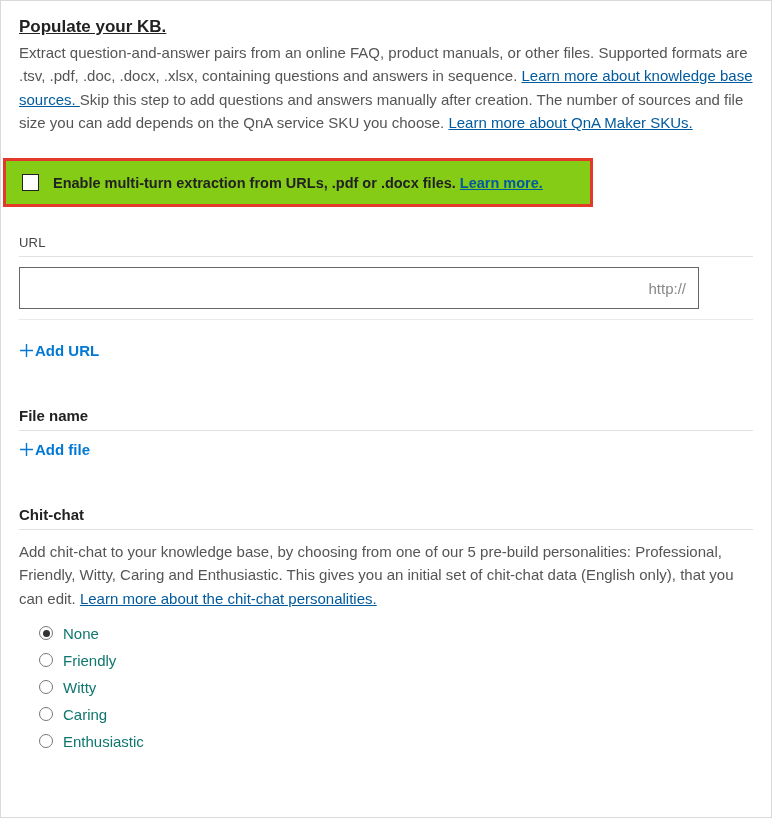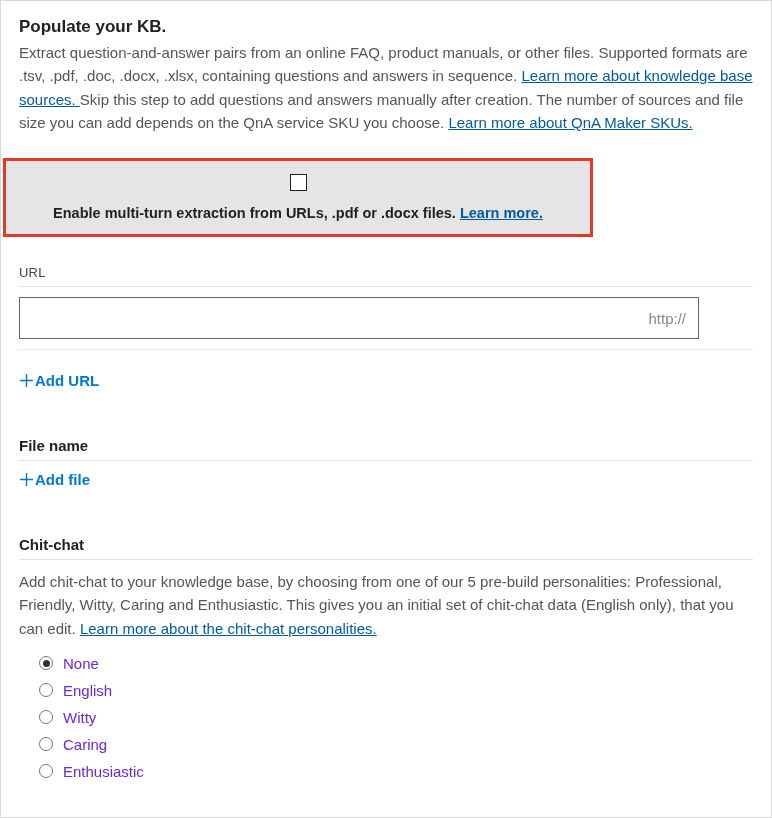--- a/index.html
+++ b/index.html
@@ -11,42 +11,42 @@
       height: 818px;
       border: 1px solid #d9d9d9;
       padding: 16px 18px;
       font-size: 14px;
     }
     .heading {
       font-size: 17px;
       font-weight: 600;
       color: #222;
       margin-bottom: 4px;
+      text-decoration: underline;
     }
     .description {
       color: #555;
       line-height: 1.55;
       font-size: 15px;
     }
     a.link {
       color: #005A9E;
       text-decoration: underline;
       cursor: pointer;
     }
     .highlight-box {
       border: 3px solid #E3392A;
       margin-left: -16px;
       margin-top: 24px;
       padding: 13px 16px 13px 16px;
       display: flex;
       align-items: center;
       gap: 14px;
       width: 590px;
-      background: #e5e5e5;
-      flex-direction: column;
+      background: #84cc16;
     }
     .checkbox {
       width: 17px;
       height: 17px;
       border: 1.5px solid #222;
       background: #fff;
       cursor: pointer;
       flex-shrink: 0;
     }
     .checkbox-label {
@@ -133,21 +133,21 @@
     }
     .radio.selected::after {
       content: '';
       width: 7px;
       height: 7px;
       background: #333;
       border-radius: 50%;
     }
     .radio-label {
       font-size: 15px;
-      color: #6d28d9;
+      color: #0f766e;
     }
   </style>
 </head>
 <body>
 
 <div class="heading">Populate your KB.</div>
 <div class="description">
   <span>Extract question-and-answer pairs from an online FAQ, product manuals, or other files. Supported formats are .tsv, .pdf, .doc, .docx, .xlsx, containing questions and answers in sequence. </span><a class="link">Learn more about knowledge base sources. </a><span>Skip this step to add questions and answers manually after creation. The number of sources and file size you can add depends on the QnA service SKU you choose. </span><a class="link">Learn more about QnA Maker SKUs.</a>
 </div>
 
@@ -191,21 +191,21 @@
   <span>Add chit-chat to your knowledge base, by choosing from one of our 5 pre-build personalities: Professional, Friendly, Witty, Caring and Enthusiastic. This gives you an initial set of chit-chat data (English only), that you can edit. </span><a class="link">Learn more about the chit-chat personalities.</a>
 </div>
 
 <div class="radio-list" id="radio-list">
     <div class="radio-row">
       <div class="radio selected"></div>
       <span class="radio-label">None</span>
     </div>
     <div class="radio-row">
       <div class="radio"></div>
-      <span class="radio-label">English</span>
+      <span class="radio-label">Friendly</span>
     </div>
     <div class="radio-row">
       <div class="radio"></div>
       <span class="radio-label">Witty</span>
     </div>
     <div class="radio-row">
       <div class="radio"></div>
       <span class="radio-label">Caring</span>
     </div>
     <div class="radio-row">

